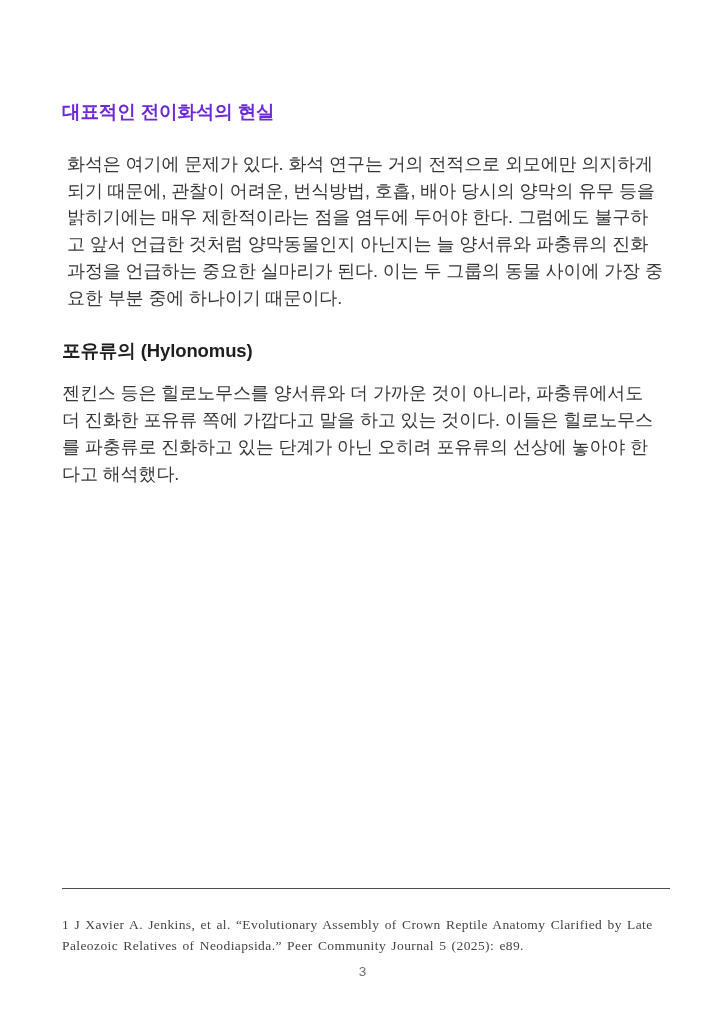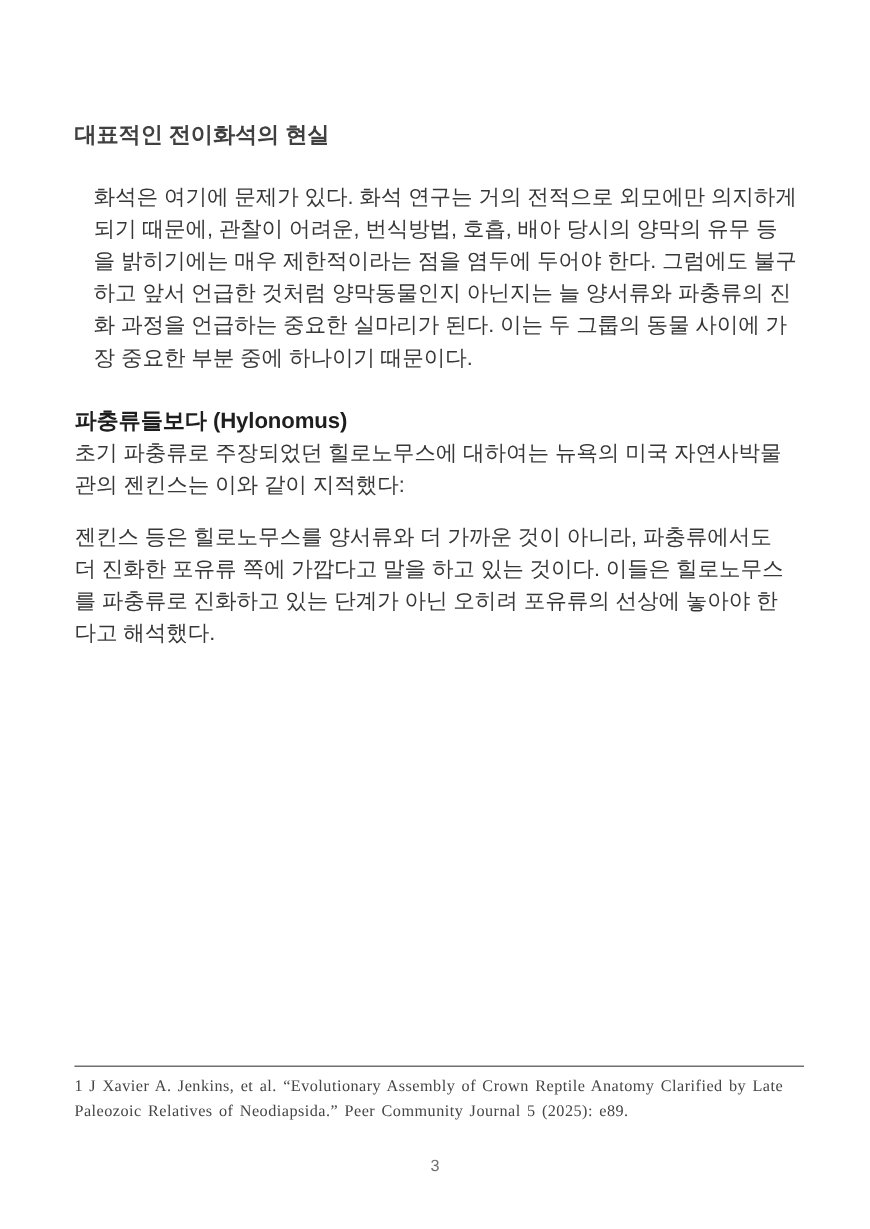--- a/index.html
+++ b/index.html
@@ -24,26 +24,26 @@
     color: #373737;
     font-size: 18px;
     line-height: 26.8px;
     letter-spacing: -0.1px;
     word-break: normal;
     overflow-wrap: break-word;
   }
   .doc-title {
     font-size: 18.5px;
     font-weight: 700;
-    color: #404040;
+    color: #6d28d9;
     margin: 0 0 25px 0;
     line-height: 26.8px;
   }
   .body-para {
-    margin: 0 0 26px 16px;
+    margin: 0 0 26px 5px;
   }
   .section-heading {
     font-size: 18.5px;
     font-weight: 700;
     color: #1e1e1e;
     margin: 0;
     line-height: 26.8px;
   }
   .tight {
     margin: 0;
@@ -60,21 +60,21 @@
     position: absolute;
     left: 62px;
     top: 888px;
     width: 608px;
     height: 1px;
     background: #4d4d4d;
   }
   .footnote {
     position: absolute;
     left: 62px;
-    top: 880px;
+    top: 900px;
     width: 610px;
     font-family: "Liberation Serif", "DejaVu Serif", serif;
     font-size: 13.5px;
     line-height: 21.5px;
     color: #454545;
     letter-spacing: 0.4px;
     word-spacing: 1.5px;
   }
   .page-number {
     position: absolute;
@@ -92,23 +92,22 @@
 <div class="page">
 
   <main class="content">
 
     <h1 class="doc-title">대표적인 전이화석의 현실</h1>
 
     <p class="body-para">화석은 여기에 문제가 있다. 화석 연구는 거의 전적으로 외모에만 의지하게 되기 때문에, 관찰이 어려운, 번식방법, 호흡, 배아 당시의 양막의 유무 등을 밝히기에는 매우 제한적이라는 점을 염두에 두어야 한다. 그럼에도 불구하고 앞서 언급한 것처럼 양막동물인지 아닌지는 늘 양서류와 파충류의 진화 과정을 언급하는 중요한 실마리가 된다. 이는 두 그룹의 동물 사이에 가장 중요한 부분 중에 하나이기 때문이다.</p>
 
 
     <section>
-      <h2 class="section-heading">파충류들보다 (Hylonomus)</h2>
+      <h2 class="section-heading">포유류의 (Hylonomus)</h2>
 
-      <p class="tight">초기 파충류로 주장되었던 힐로노무스에 대하여는 뉴욕의 미국 자연사박물관의 젠킨스는 이와 같이 지적했다:</p>
 
 
       <p class="closing-para">젠킨스 등은 힐로노무스를 양서류와 더 가까운 것이 아니라, 파충류에서도 더 진화한 포유류 쪽에 가깝다고 말을 하고 있는 것이다. 이들은 힐로노무스를 파충류로 진화하고 있는 단계가 아닌 오히려 포유류의 선상에 놓아야 한다고 해석했다.</p>
     </section>
 
   </main>
 
   <div class="footer-rule"></div>
 
   <p class="footnote">1 J Xavier A. Jenkins, et al. “Evolutionary Assembly of Crown Reptile Anatomy Clarified by Late Paleozoic Relatives of Neodiapsida.” Peer Community Journal 5 (2025): e89.</p>

